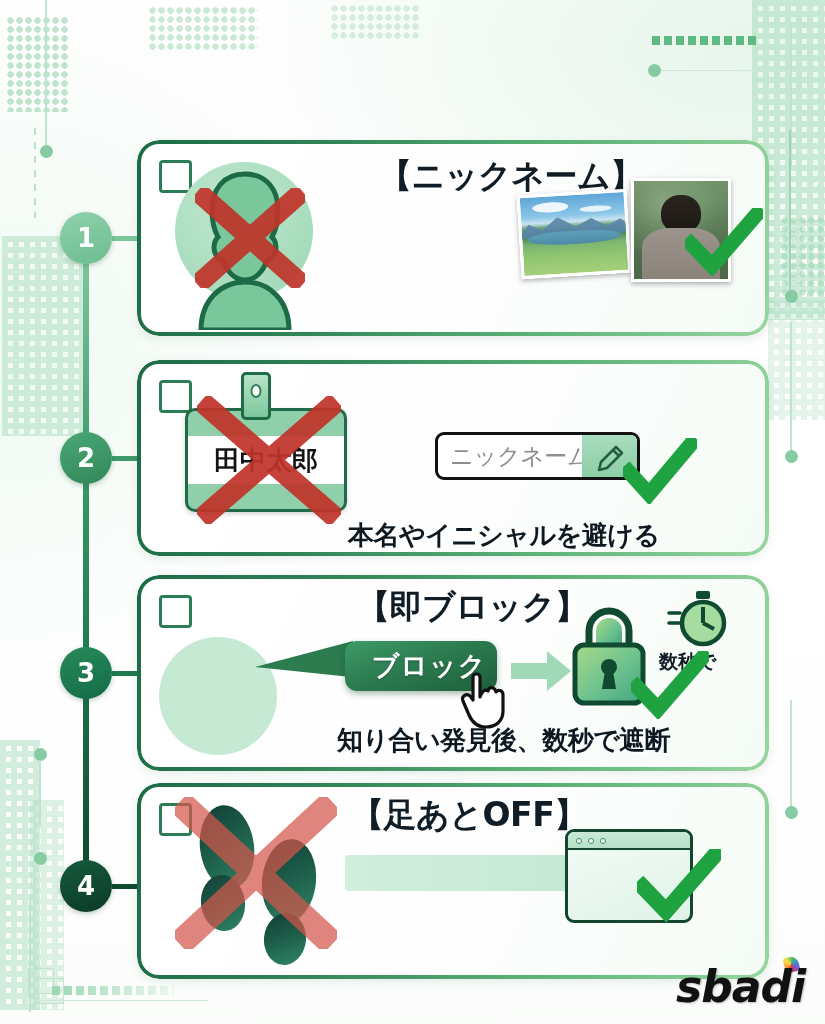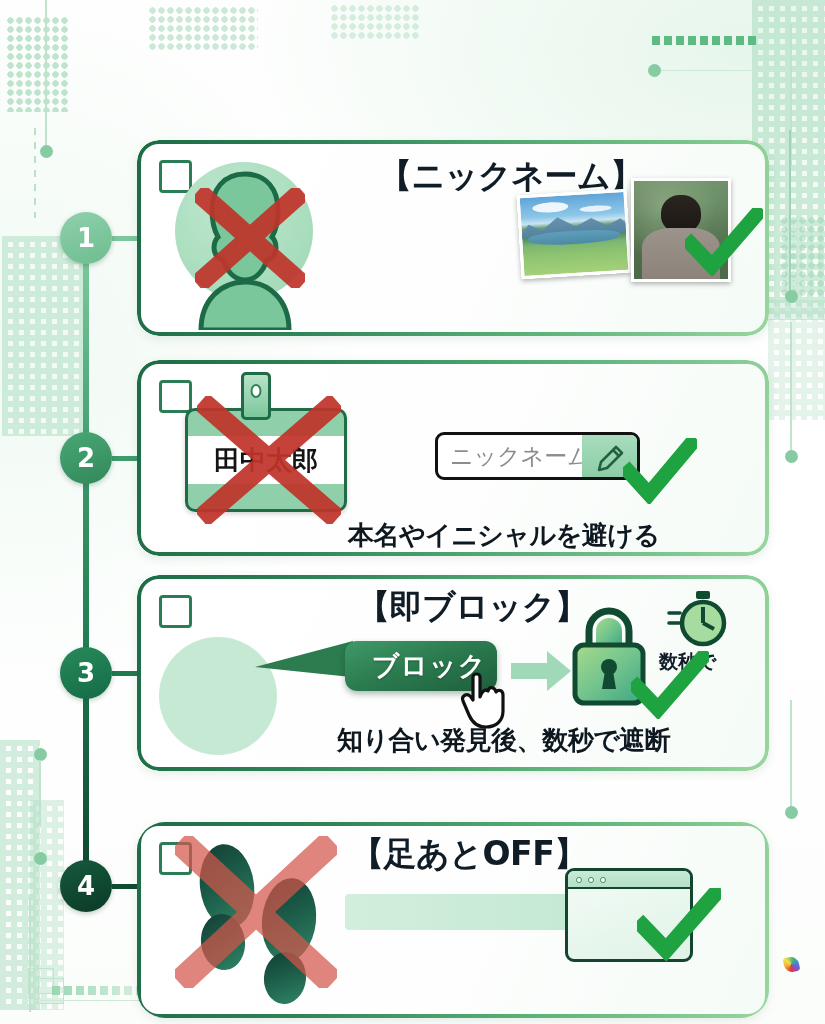--- a/index.html
+++ b/index.html
@@ -549,21 +549,21 @@
     </svg>
     <div id="stopwatch-label">数秒で</div>
 
     <svg class="tick" style="left:494px;top:76px;" width="78" height="68" viewBox="0 0 78 68">
       <path d="M6 36 L27 58 L72 6" fill="none" stroke="#1fa341" stroke-width="15" stroke-linecap="square"></path>
     </svg>
 
     <div class="card-caption" style="left:200px;top:148px;">知り合い発見後、数秒で遮断</div>
   </div>
 
-  <div class="card" style="top:822px;height:196px;border-radius:28px;">
+  <div class="card" style="top:783px;height:196px;">
     <div class="card-border"></div>
     <div class="checkbox-sq"></div>
 
     <svg style="position:absolute;left:48px;top:16px;" width="152" height="168" viewBox="0 0 152 168">
       <defs>
         <linearGradient id="fg" x1="0" y1="0" x2="0.4" y2="1">
           <stop offset="0" stop-color="#123d33"></stop>
             <stop offset="55%" stop-color="#1c5c49"></stop>
             <stop offset="100%" stop-color="#2a7a5d"></stop>
         </linearGradient>
@@ -590,14 +590,15 @@
         <span class="d" style="left:32px;"></span>
       </div>
     </div>
     <svg class="tick" style="left:500px;top:66px;" width="84" height="74" viewBox="0 0 84 74">
       <path d="M6 38 L29 62 L78 6" fill="none" stroke="#1fa341" stroke-width="16" stroke-linecap="square"></path>
     </svg>
 
   </div>
 
   <div id="logo-dot"></div>
+  <div id="logo">sbadi</div>
 
 </div>
 
 </body></html>

